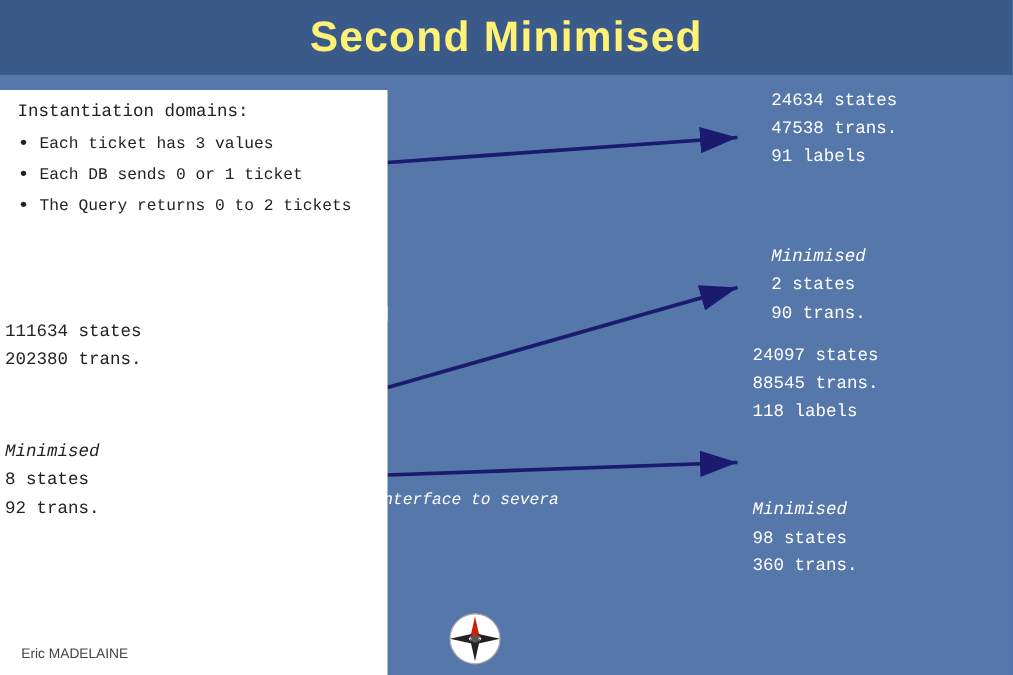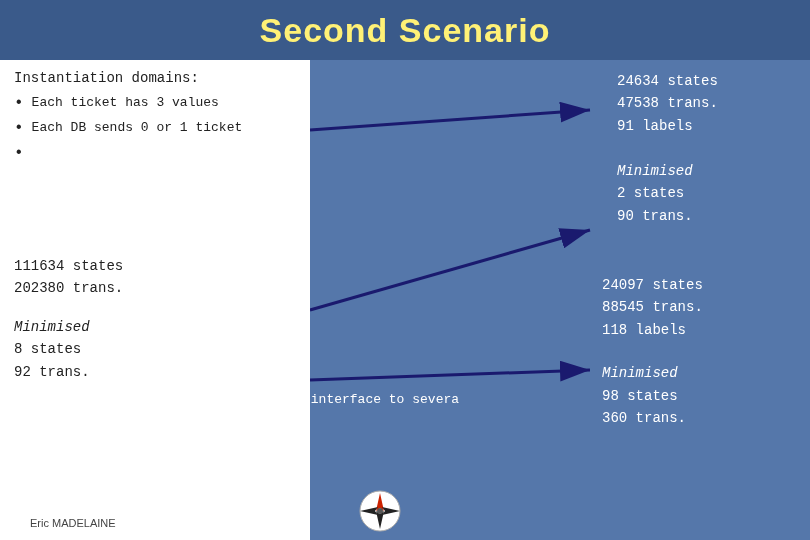--- a/index.html
+++ b/index.html
@@ -37,21 +37,21 @@
       color: #fff176;
       font-size: 34px;
       font-weight: bold;
       font-family: Arial, sans-serif;
       letter-spacing: 1px;
     }
 
     
     .card-top-left {
       position: absolute;
-      top: 60px;
+      top: 72px;
       left: 0;
       width: 310px;
       height: 185px;
       background: white;
       padding: 10px 14px;
       font-size: 14px;
       color: #222;
     }
 
     .card-top-left .card-heading {
@@ -81,21 +81,21 @@
     }
 
     
     .card-bottom-left {
       position: absolute;
       top: 245px;
       left: 0;
       width: 310px;
       height: 295px;
       background: white;
-      padding: 10px 14px;
+      padding: 10px 4px;
       font-size: 14px;
       color: #222;
       font-family: 'Courier New', monospace;
     }
 
     
     .info-top-right {
       position: absolute;
       top: 60px;
       right: 0;
@@ -132,45 +132,47 @@
       padding: 10px 12px;
       color: white;
       font-family: 'Courier New', monospace;
       font-size: 14px;
       line-height: 1.5;
     }
 
     .minimised-label {
       font-style: italic;
       font-size: 14px;
+      margin-top: 35px;
     }
 
     
     .center-text-box {
       position: absolute;
       top: 390px;
-      left: 264px;
+      left: 252px;
       width: 330px;
       color: white;
       font-family: 'Courier New', monospace;
       font-size: 13px;
       line-height: 1.6;
+      font-style: italic;
     }
 
     
     .footer {
       position: absolute;
       bottom: 0;
       left: 0;
       width: 288px;
       height: 35px;
       background: white;
       display: flex;
       align-items: center;
-      padding: 0 30px;
+      padding: 0 17px;
       font-size: 11px;
       color: #444;
       font-family: Arial, sans-serif;
     }
 
     
     .logo-area {
       position: absolute;
       bottom: 4px;
       left: 350px;
@@ -195,21 +197,21 @@
       font-family: 'Courier New', monospace;
       line-height: 1.6;
     }
   </style>
 </head>
 <body>
 
 <div class="main-bg"></div>
 
 <div class="title-bar">
-  <span class="title-text">Second Scenario</span>
+  <span class="title-text">Second Minimised</span>
 </div>
 
 <svg class="arrows-svg">
 
   <defs>
     <marker id="arrowhead" markerWidth="10" markerHeight="7" refX="10" refY="3.5" orient="auto">
       <polygon points="0 0, 10 3.5, 0 7" fill="#1a1a6e"></polygon>
     </marker>
   </defs>
 
@@ -226,20 +228,21 @@
     <li>
       <span class="bullet">•</span>
       <span>Each ticket has 3 values</span>
     </li>
     <li>
       <span class="bullet">•</span>
       <span>Each DB sends 0 or 1 ticket</span>
     </li>
     <li>
       <span class="bullet">•</span>
+      <span>The Query returns 0 to 2 tickets</span>
     </li>
   </ul>
 </div>
 
 <div class="card-bottom-left">
   <div class="stats-line">111634 states</div>
   <div class="stats-line">202380 trans.</div>
   <br>
   <div class="stats-line minimised-label">Minimised</div>
   <div class="stats-line">8 states</div>

